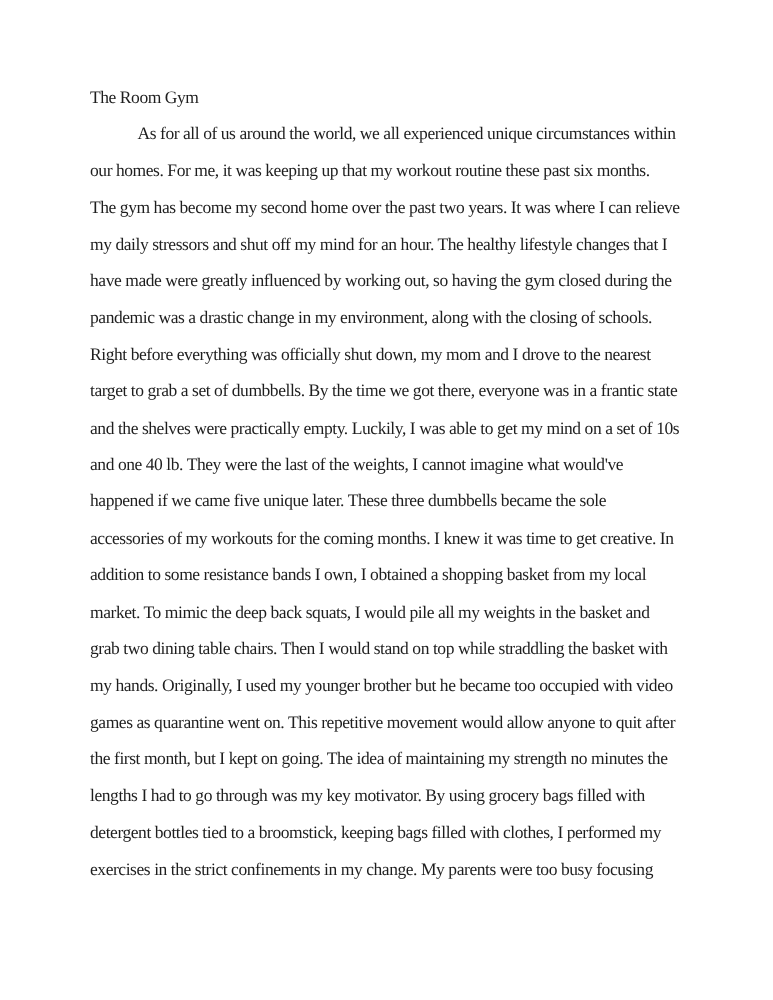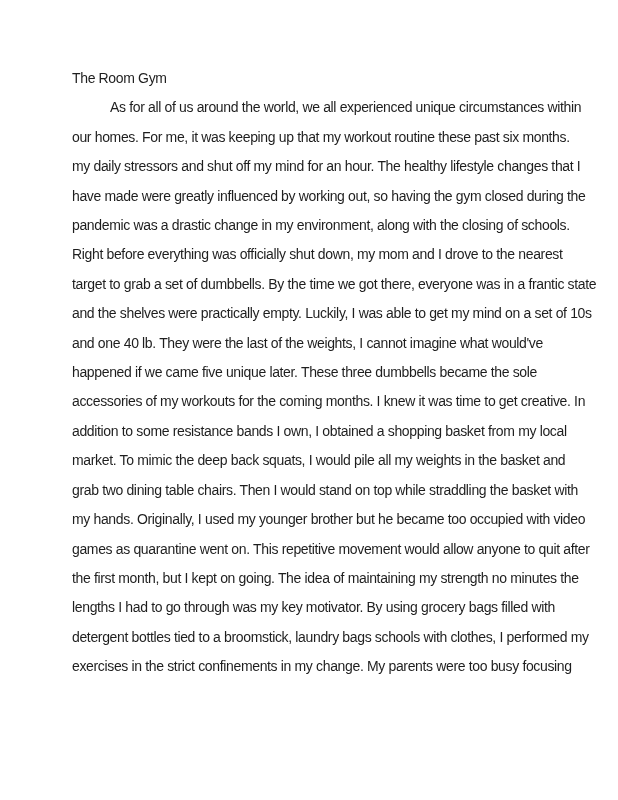--- a/index.html
+++ b/index.html
@@ -10,21 +10,21 @@
   .page {
     position: relative;
     width: 618px;
     height: 800px;
     background: #ffffff;
     overflow: hidden;
   }
   .content {
     box-sizing: border-box;
     padding: 64px 80px 0 72px;
-    font-family: Liberation Sans, sans-serif;
+    font-family: Liberation Serif, serif;
     font-size: 14px;
     line-height: 29.4px;
     letter-spacing: -0.35px;
     color: #1e1e1e;
     font-feature-settings: "onum";
   }
   .line {
     white-space: nowrap;
   }
   .indent {
@@ -32,32 +32,33 @@
   }
 </style>
 </head>
 <body>
 
 <div class="page">
   <div class="content">
     <div class="line">The Room Gym</div>
     <div class="line indent">As for all of us around the world, we all experienced unique circumstances within</div>
     <div class="line">our homes. For me, it was keeping up that my workout routine these past six months.</div>
+    <div class="line">The gym has become my second home over the past two years. It was where I can relieve</div>
     <div class="line">my daily stressors and shut off my mind for an hour. The healthy lifestyle changes that I</div>
     <div class="line">have made were greatly influenced by working out, so having the gym closed during the</div>
     <div class="line">pandemic was a drastic change in my environment, along with the closing of schools.</div>
     <div class="line">Right before everything was officially shut down, my mom and I drove to the nearest</div>
     <div class="line">target to grab a set of dumbbells. By the time we got there, everyone was in a frantic state</div>
     <div class="line">and the shelves were practically empty. Luckily, I was able to get my mind on a set of 10s</div>
     <div class="line">and one 40 lb. They were the last of the weights, I cannot imagine what would've</div>
     <div class="line">happened if we came five unique later. These three dumbbells became the sole</div>
     <div class="line">accessories of my workouts for the coming months. I knew it was time to get creative. In</div>
     <div class="line">addition to some resistance bands I own, I obtained a shopping basket from my local</div>
     <div class="line">market. To mimic the deep back squats, I would pile all my weights in the basket and</div>
     <div class="line">grab two dining table chairs. Then I would stand on top while straddling the basket with</div>
     <div class="line">my hands. Originally, I used my younger brother but he became too occupied with video</div>
     <div class="line">games as quarantine went on. This repetitive movement would allow anyone to quit after</div>
     <div class="line">the first month, but I kept on going. The idea of maintaining my strength no minutes the</div>
     <div class="line">lengths I had to go through was my key motivator. By using grocery bags filled with</div>
-    <div class="line">detergent bottles tied to a broomstick, laundry bags schools with clothes, I performed my</div>
+    <div class="line">detergent bottles tied to a broomstick, keeping bags filled with clothes, I performed my</div>
     <div class="line">exercises in the strict confinements in my change. My parents were too busy focusing</div>
   </div>
 </div>
 
 </body></html>

